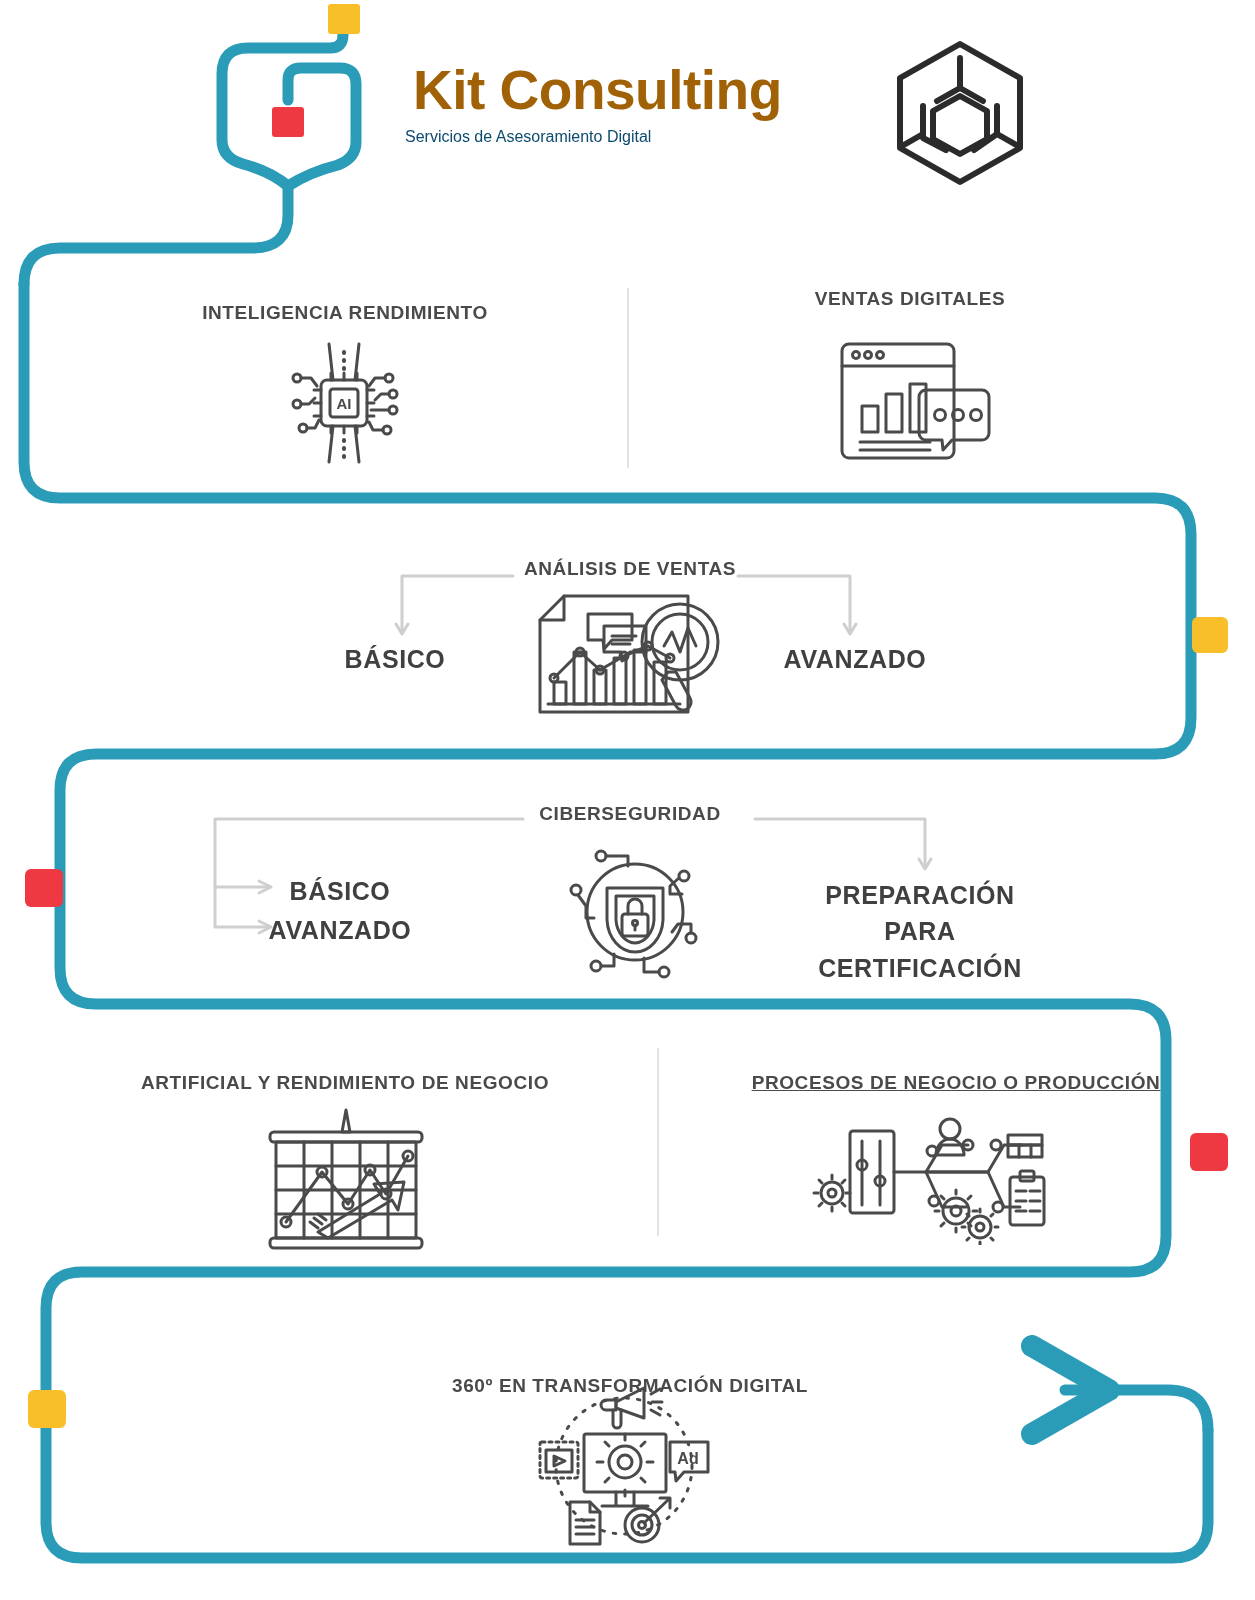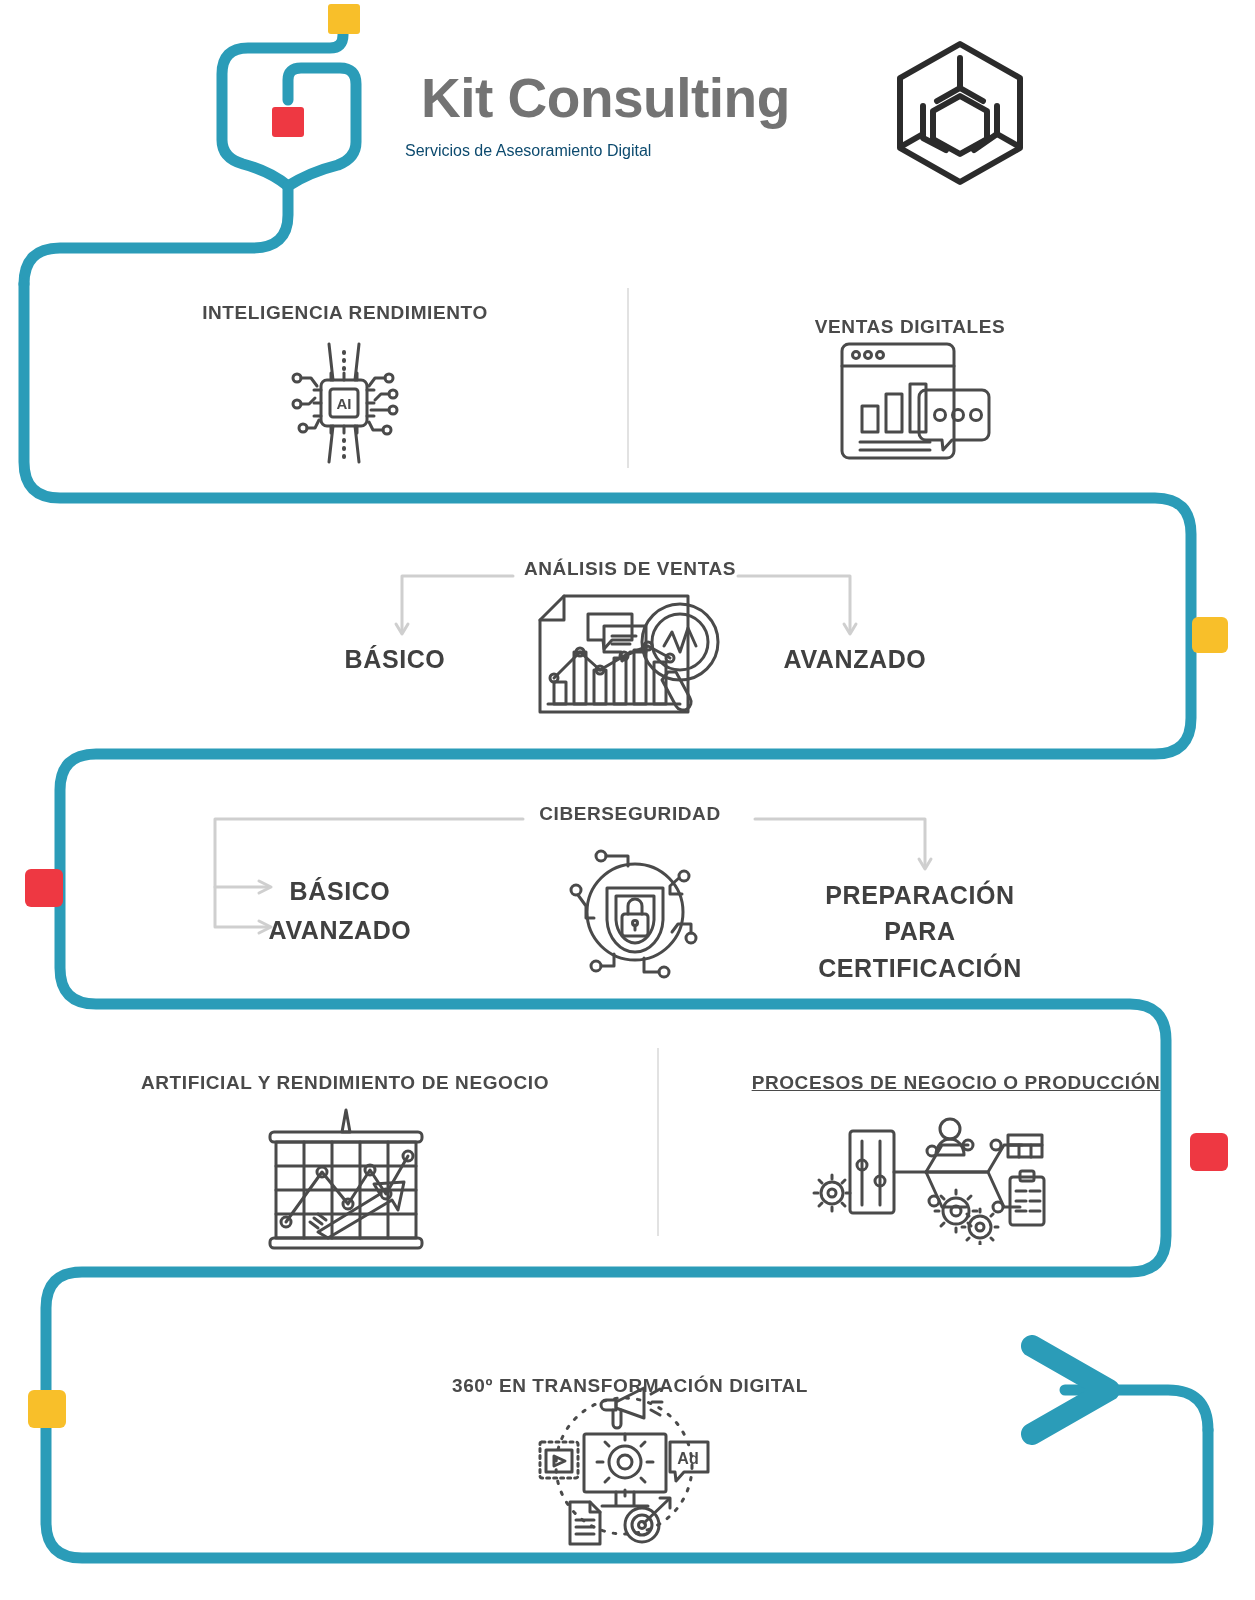--- a/index.html
+++ b/index.html
@@ -7,22 +7,22 @@
     font-family:"Liberation Sans", sans-serif;
     width:1255px;height:1600px;position:relative;overflow:hidden;
   }
   .stage{position:absolute;left:0;top:0;width:1255px;height:1600px;}
   svg.ribbon{position:absolute;left:0;top:0;width:1255px;height:1600px;pointer-events:none;}
   .layer{position:absolute;left:0;top:0;width:1255px;height:1600px;}
 
   
   .brand{position:absolute;left:405px;top:55px;width:460px;}
   .brand-title{
-    font-size:55px;font-weight:bold;color:#737373;letter-spacing:-0.5px;
-    line-height:1.0;margin:16px;white-space:nowrap;
+    font-size:55px;font-weight:bold;color:#a16207;letter-spacing:-0.5px;
+    line-height:1.0;margin:8px;white-space:nowrap;
   }
   .brand-sub{
     font-size:16px;color:#0c4a6e;margin:10px 0 0 0;white-space:nowrap;font-weight:normal;
   }
   .hexlogo{position:absolute;left:890px;top:38px;width:140px;height:150px;}
 
   
   .sec-title{
     position:absolute;font-size:19px;font-weight:bold;color:#4a4a4a;
     letter-spacing:0.6px;text-align:center;white-space:nowrap;
@@ -124,21 +124,21 @@
 
       <path d="M52,40 L48,4 M74,40 L78,4"></path>
       <path d="M52,86 L48,122 M74,86 L78,122"></path>
       <path d="M63,12 L63,13 M63,20 L63,21 M63,28 L63,29" stroke-width="4"></path>
       <path d="M63,100 L63,101 M63,108 L63,109 M63,116 L63,117" stroke-width="4"></path>
     </svg>
   </div>
 
   <div class="divider" style="left:627px;top:288px;height:180px;"></div>
 
-  <div class="sec-title" style="left:665px;top:316px;width:490px;">VENTAS DIGITALES</div>
+  <div class="sec-title" style="left:665px;top:288px;width:490px;">VENTAS DIGITALES</div>
 
   <div class="icon-box" style="left:834px;top:338px;">
     <svg width="160" height="130" viewBox="0 0 160 130" fill="none" stroke="#4a4a4a" stroke-width="3" stroke-linecap="round" stroke-linejoin="round">
       <rect x="8" y="6" width="112" height="114" rx="7"></rect>
       <path d="M8,28 L120,28"></path>
       <circle cx="22" cy="17" r="3.5"></circle>
         <circle cx="34" cy="17" r="3.5"></circle>
         <circle cx="46" cy="17" r="3.5"></circle>
       <rect x="28" y="68" width="16" height="26"></rect>
       <rect x="52" y="56" width="16" height="38"></rect>

